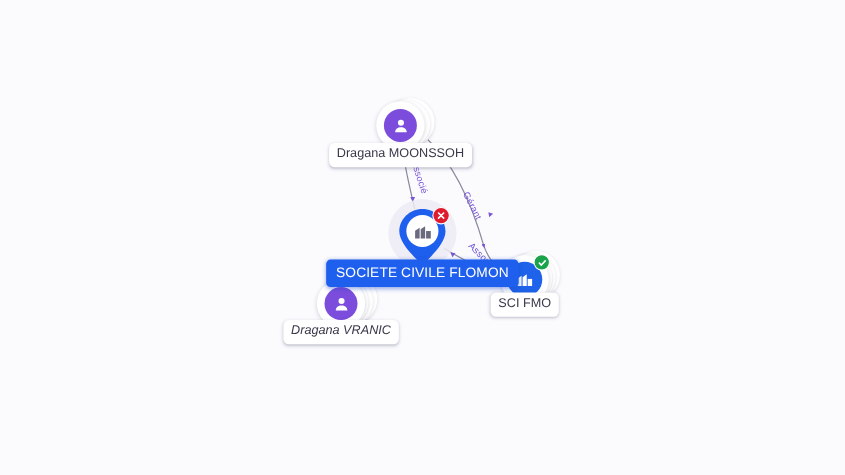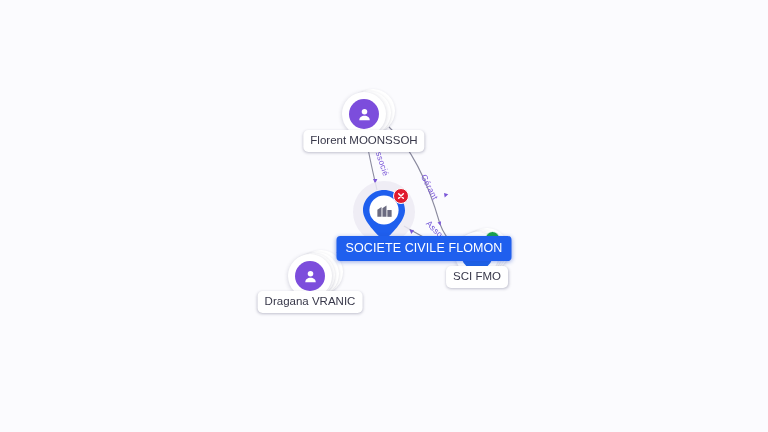--- a/index.html
+++ b/index.html
@@ -140,21 +140,20 @@
     box-shadow: 0 1px 3px rgba(40,40,80,0.28);
   }
   .chip-selected {
     background: #1f5fee;
     color: #ffffff;
     font-size: 12.5px;
     padding: 6px 9px;
     border-radius: 4px;
     letter-spacing: .1px;
     box-shadow: 0 1px 4px rgba(30,70,200,0.45);
-    margin-left: 40px;
   }
 
   
   .edge-label {
     position: absolute;
     font-size: 8.5px;
     color: #7b57d8;
     white-space: nowrap;
     transform-origin: 50% 50%;
     letter-spacing: .2px;
@@ -204,37 +203,37 @@
       <div class="stack" style="left:9px; top:-3px; width:44px; height:44px;"></div>
       <div class="stack" style="left:5px; top:-1px; width:44px; height:44px;"></div>
       <div class="person-disc"></div>
       <div class="person-avatar">
         <svg width="17" height="17" viewBox="0 0 24 24" fill="#ffffff">
           <circle cx="12" cy="8" r="3.9"></circle>
           <path d="M4.6 20c0-4.1 3.3-6.4 7.4-6.4s7.4 2.3 7.4 6.4z"></path>
         </svg>
       </div>
     </div>
-    <div class="chip" style="left:0px; top:16px;">Florent MOONSSOH</div>
+    <div class="chip" style="left:0px; top:16px;">Dragana MOONSSOH</div>
   </div>
 
   <div class="node" style="left:310px; top:276px;">
     <div class="person-wrap" style="left:0; top:0; width:44px; height:44px;">
       <div class="stack" style="left:11px; top:-4px; width:44px; height:44px;"></div>
       <div class="stack" style="left:7px; top:-2px; width:44px; height:44px;"></div>
       <div class="stack" style="left:3px; top:-1px; width:44px; height:44px;"></div>
       <div class="person-disc"></div>
       <div class="person-avatar">
         <svg width="17" height="17" viewBox="0 0 24 24" fill="#ffffff">
           <circle cx="12" cy="8" r="3.9"></circle>
           <path d="M4.6 20c0-4.1 3.3-6.4 7.4-6.4s7.4 2.3 7.4 6.4z"></path>
         </svg>
       </div>
     </div>
-    <div class="chip" style="left:0px; top:15px;">Dragana VRANIC</div>
+    <div class="chip" style="left:0px; top:15px;font-style:italic;">Dragana VRANIC</div>
   </div>
 
   <div class="node" style="left:477px; top:254px;">
     <div class="company-wrap" style="left:0; top:0; width:44px; height:44px;">
       <div class="stack" style="left:10px; top:-4px; width:44px; height:44px;"></div>
       <div class="stack" style="left:6px; top:-2px; width:44px; height:44px;"></div>
       <div class="stack" style="left:3px; top:-1px; width:44px; height:44px;"></div>
       <div class="company-disc"></div>
       <div class="company-avatar">
         <svg width="18" height="18" viewBox="0 0 24 24" fill="#ffffff">

